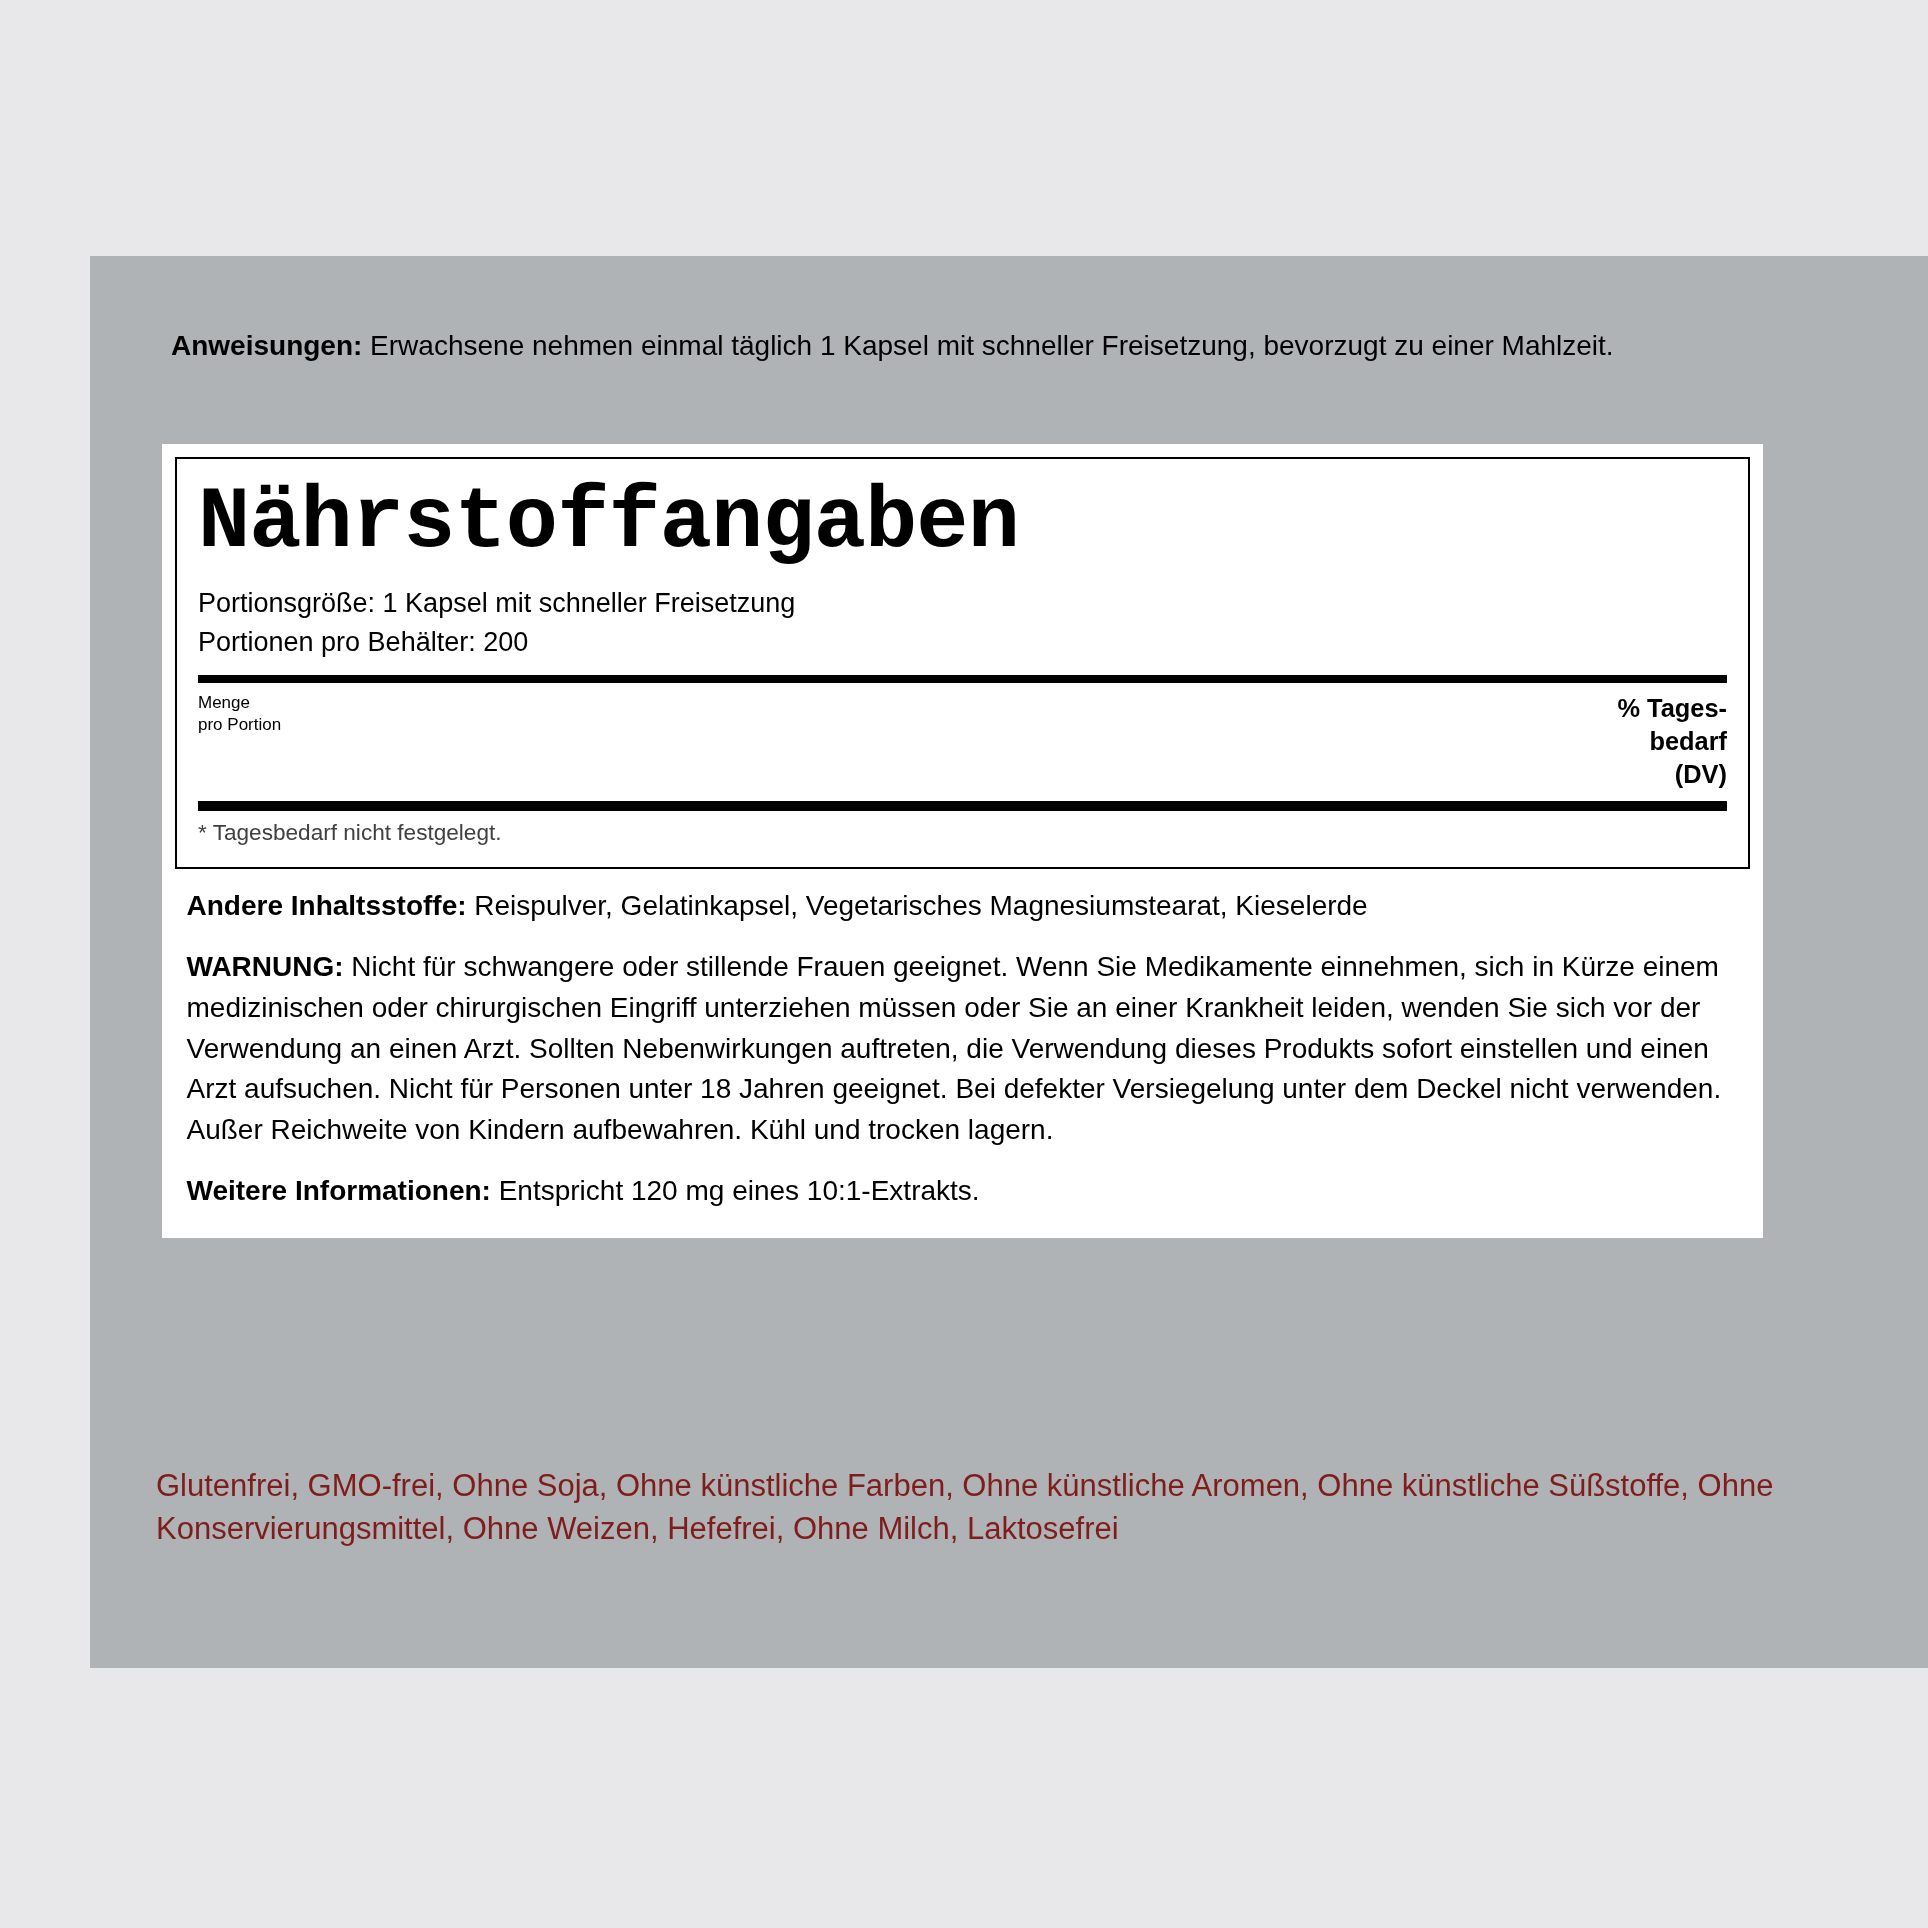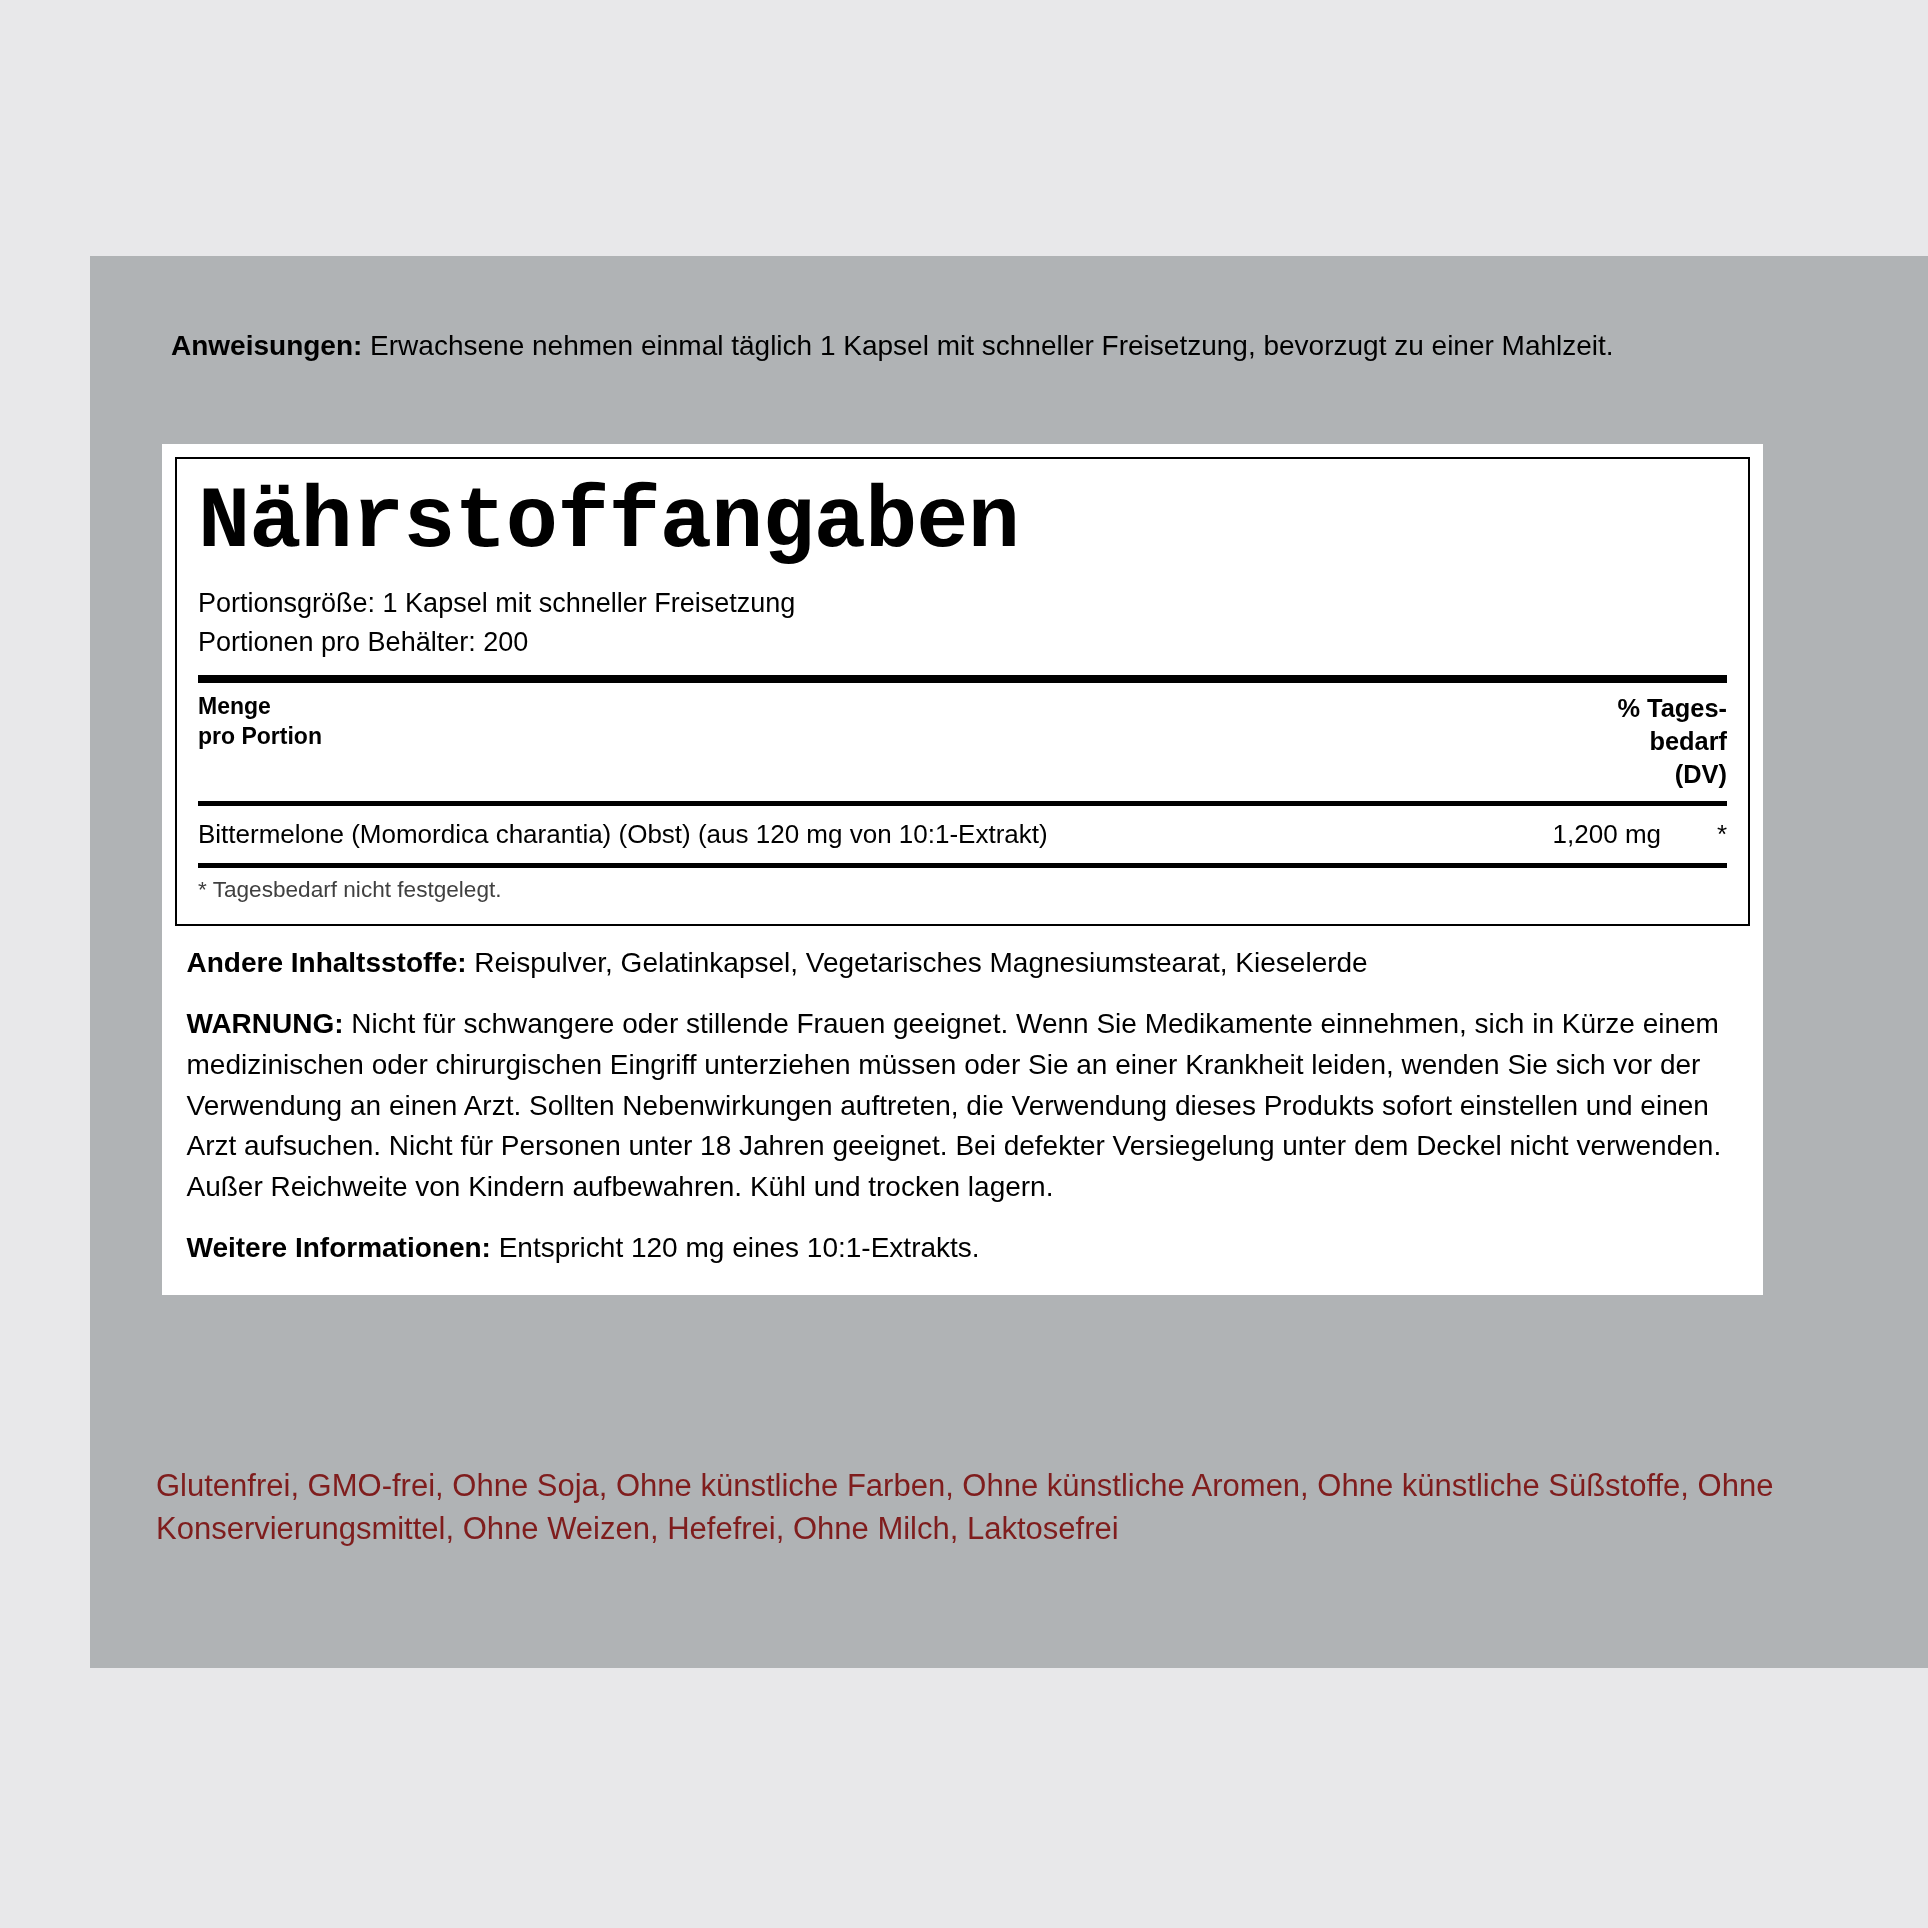--- a/index.html
+++ b/index.html
@@ -74,22 +74,22 @@
     border-top: 5.6px solid #000;
     margin: 0;
   }
   .amount-header {
     display: flex;
     justify-content: space-between;
     align-items: flex-start;
     padding: 9.4px 0 9.4px 0;
   }
   .amount-header .left {
-    font-size: 23px;
-    font-weight: bold;
+    font-size: 17px;
+    font-weight: normal;
     line-height: 1.3;
     color: #000;
   }
   .amount-header .right {
     font-size: 25.4px;
     font-weight: bold;
     line-height: 1.3;
     text-align: right;
     color: #000;
   }
@@ -158,25 +158,20 @@
           </div>
           <div class="right">
             <div>% Tages-</div>
             <div>bedarf</div>
             <div>(DV)</div>
           </div>
         </div>
 
         <hr class="rule-med">
 
-        <div class="ing-row">
-          <div class="ing-name">Bittermelone (Momordica charantia) (Obst) (aus 120 mg von 10:1-Extrakt)</div>
-          <div class="ing-amount">1,200 mg</div>
-          <div class="ing-dv">*</div>
-        </div>
 
         <hr class="rule-med">
 
         <div class="footnote">* Tagesbedarf nicht festgelegt.</div>
       </div>
 
       <div class="below">
         <div class="block">
           <b>Andere Inhaltsstoffe:</b><span> Reispulver, Gelatinkapsel, Vegetarisches Magnesiumstearat, Kieselerde</span>
         </div>

